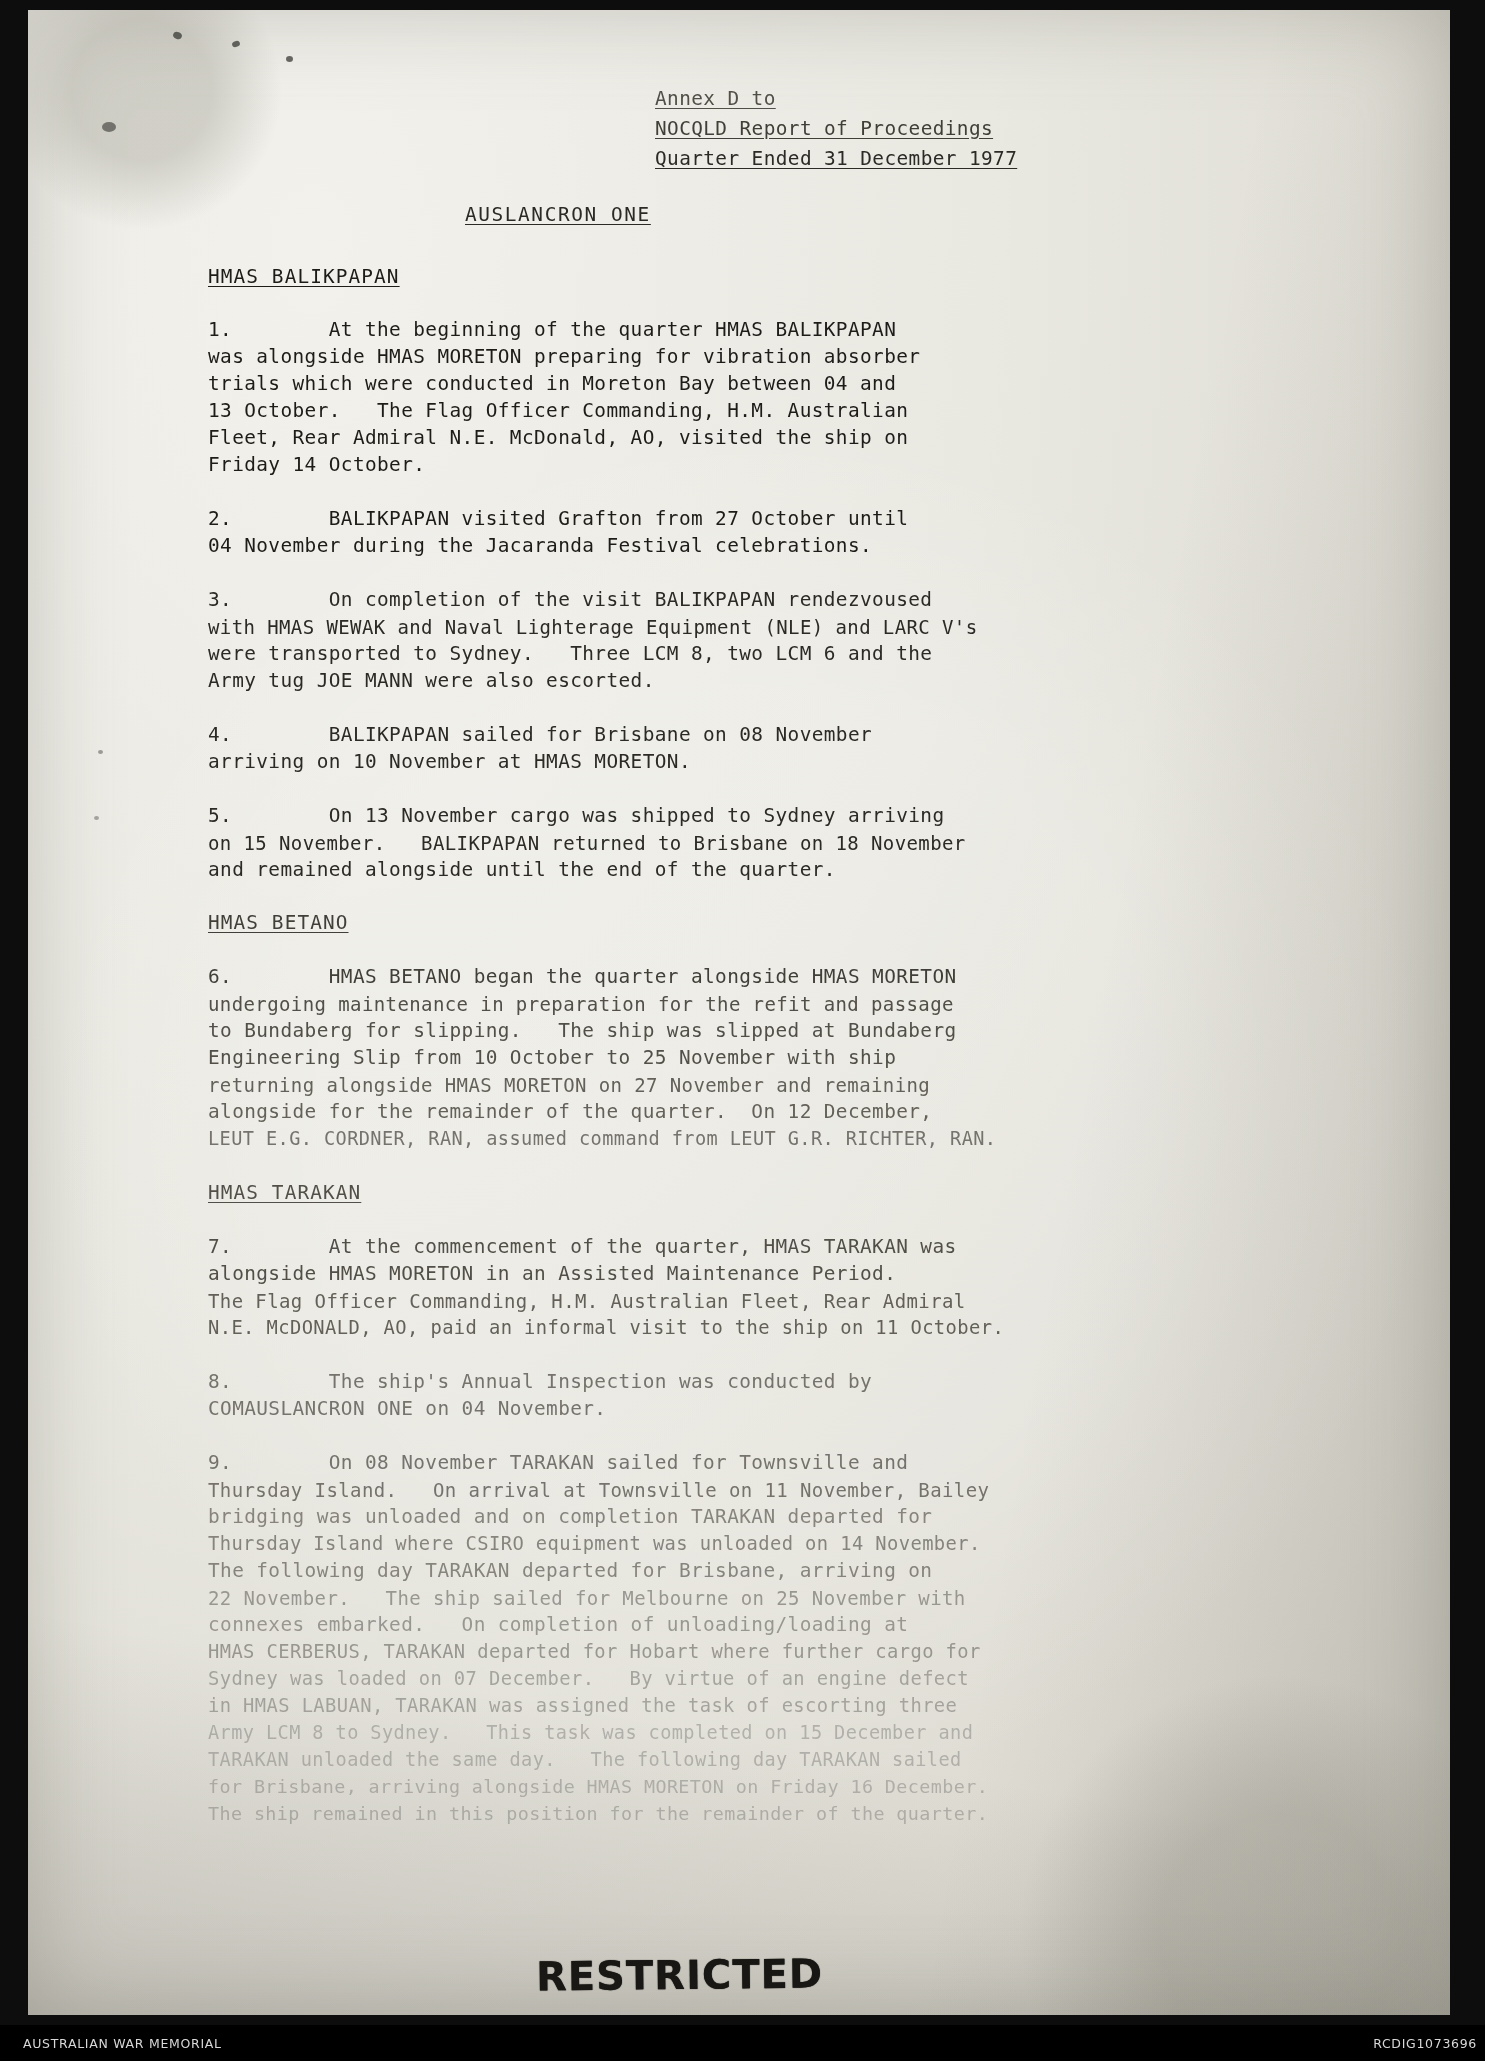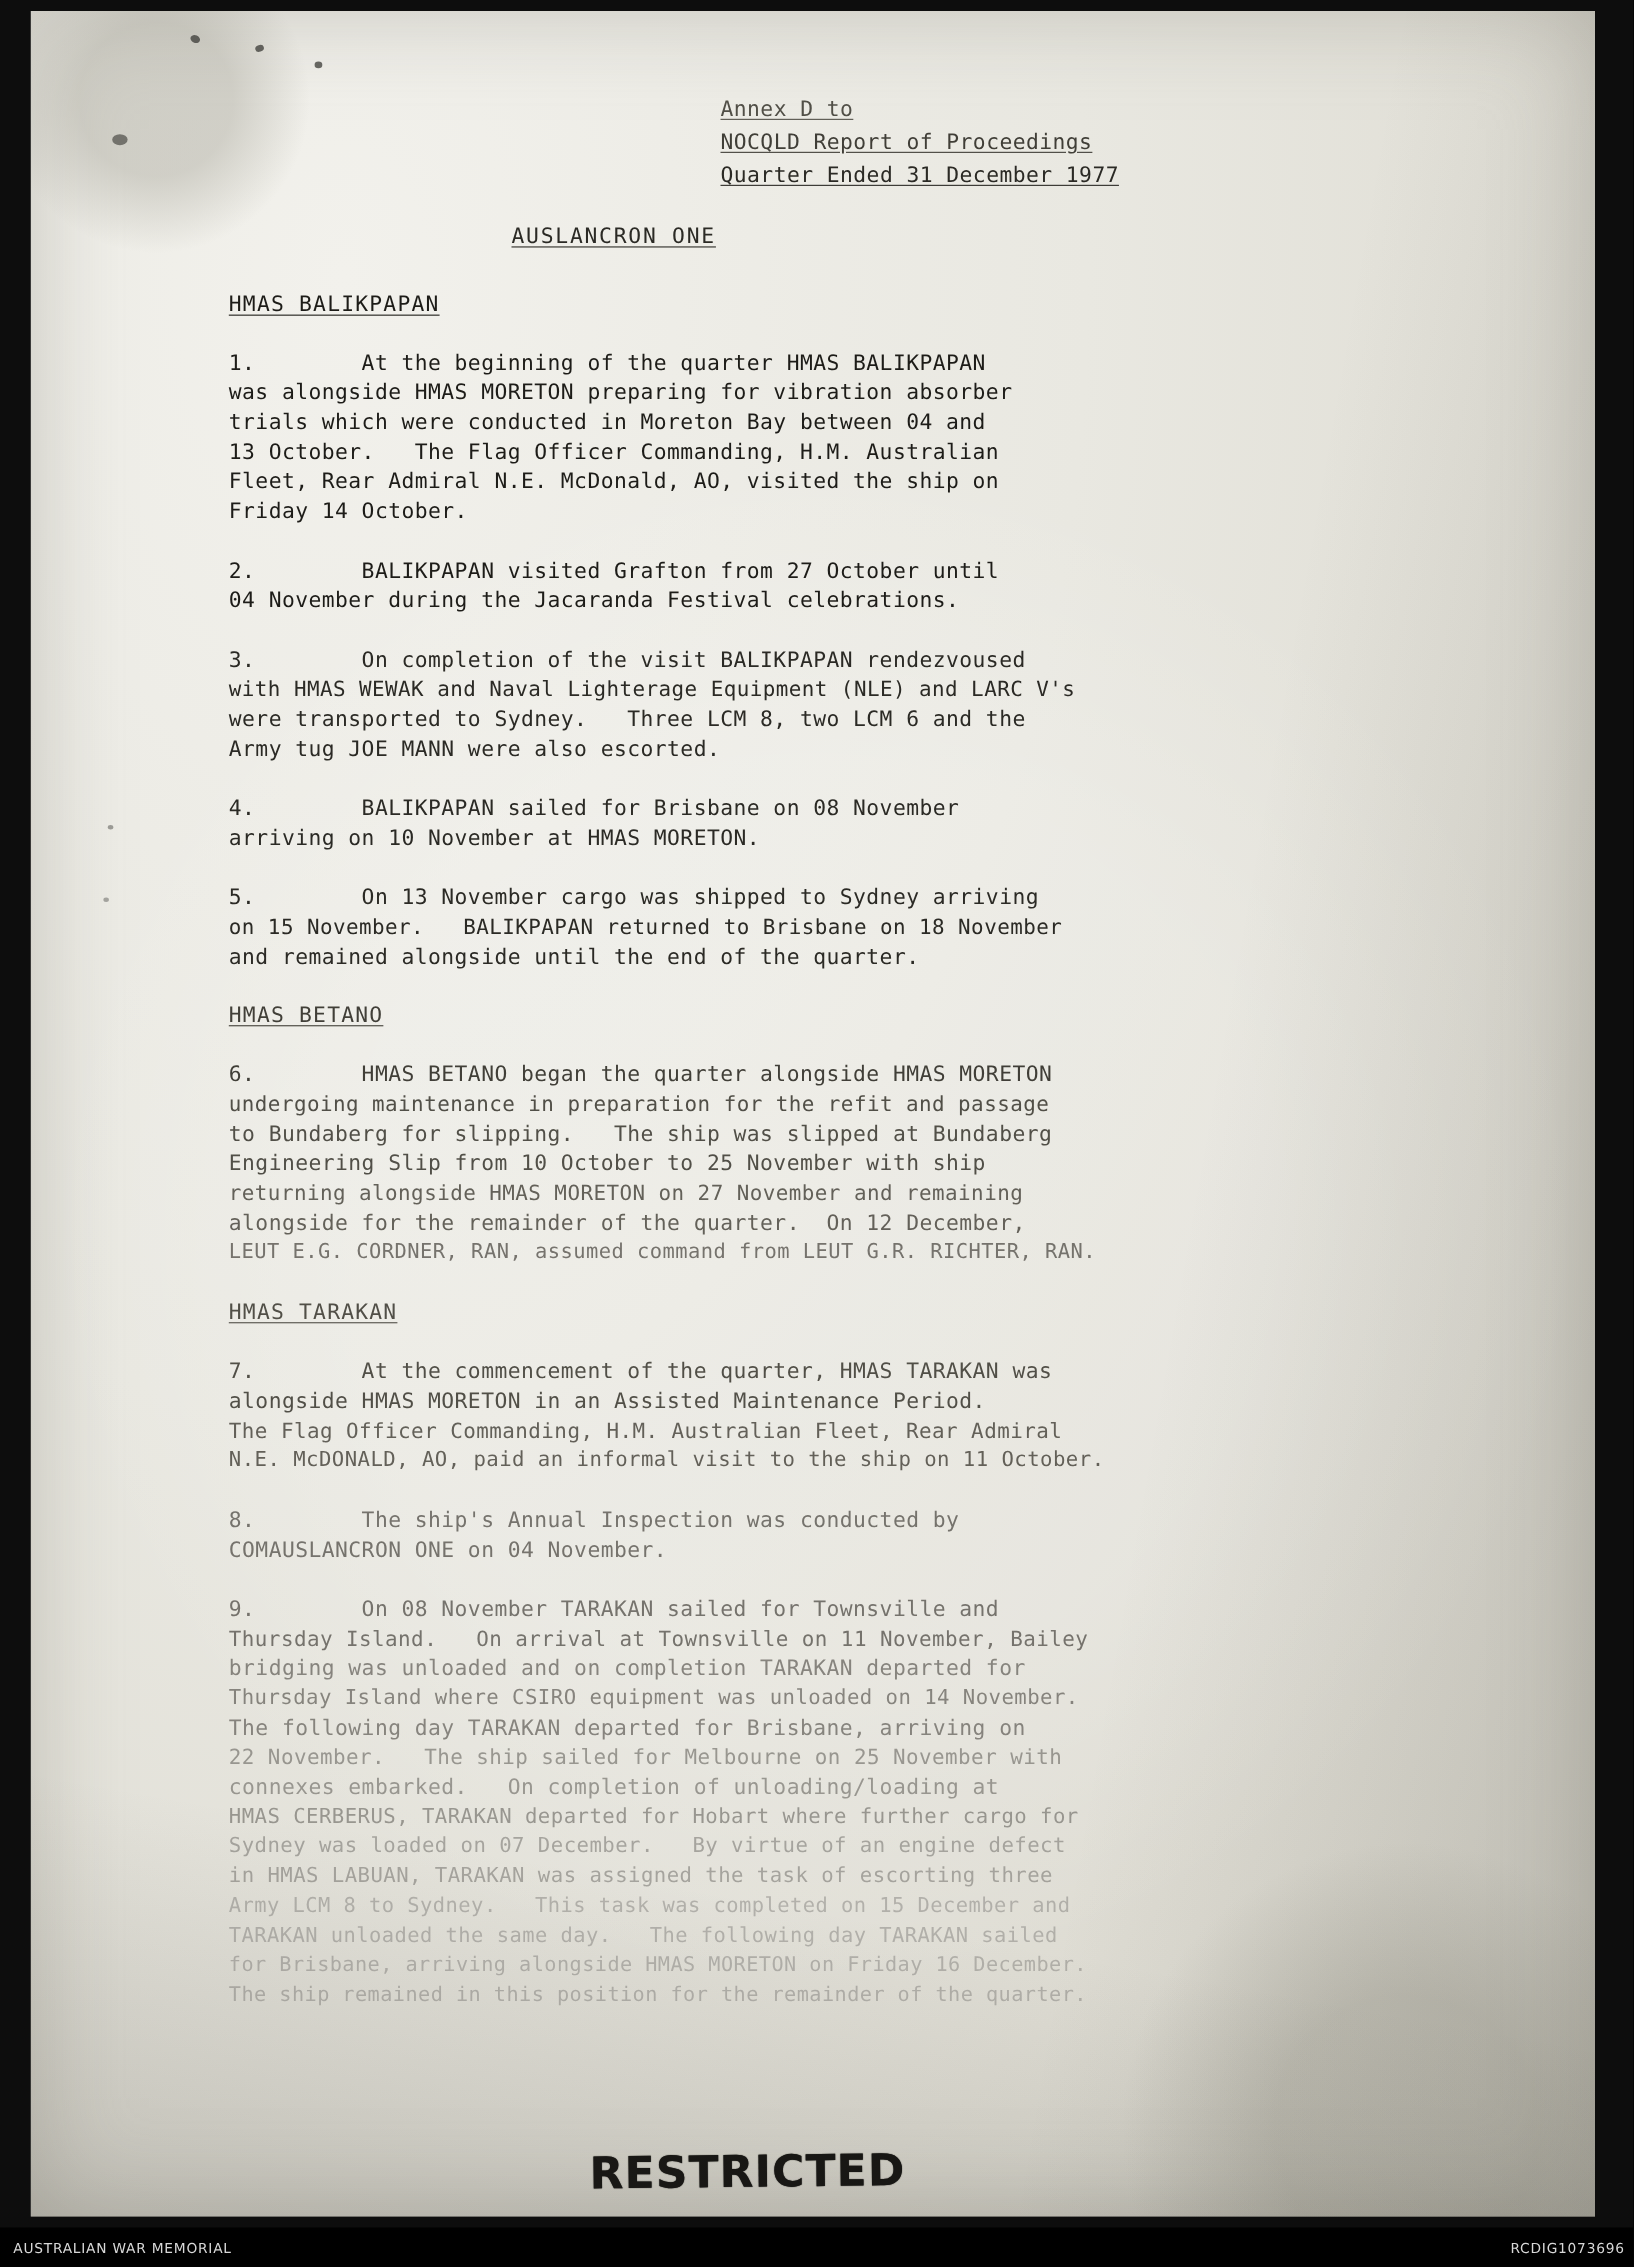--- a/index.html
+++ b/index.html
@@ -113,21 +113,21 @@
     width: 1485px;
     height: 36px;
     background: #000;
     color: #d8d8d8;
     font-family: "DejaVu Sans", sans-serif;
     font-size: 12.5px;
     letter-spacing: .7px;
   }
   #footer-left {
     position: absolute;
-    left: 12px;
+    left: 23px;
     top: 11px;
     text-align: right;
   }
   #footer-right {
     position: absolute;
     right: 8px;
     top: 11px;
   }
 </style>
 </head>

